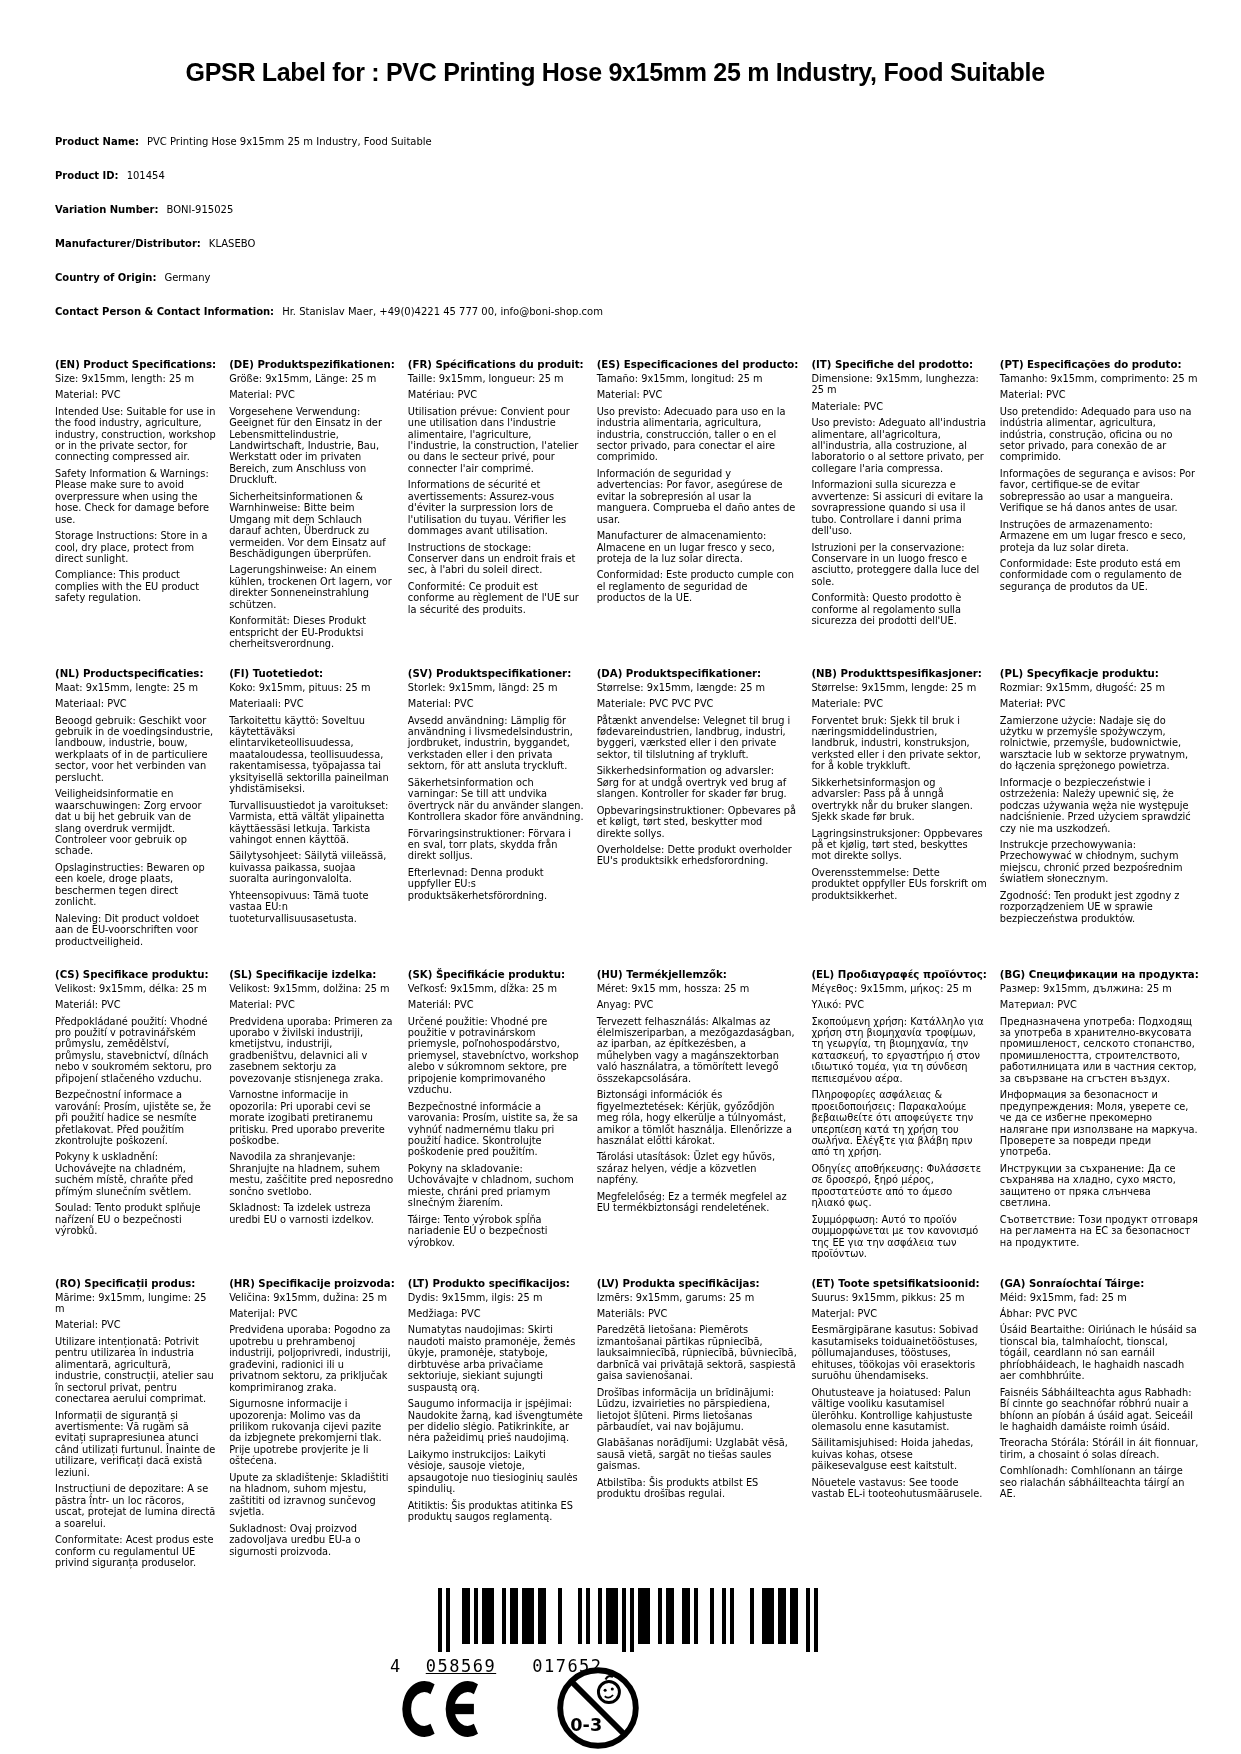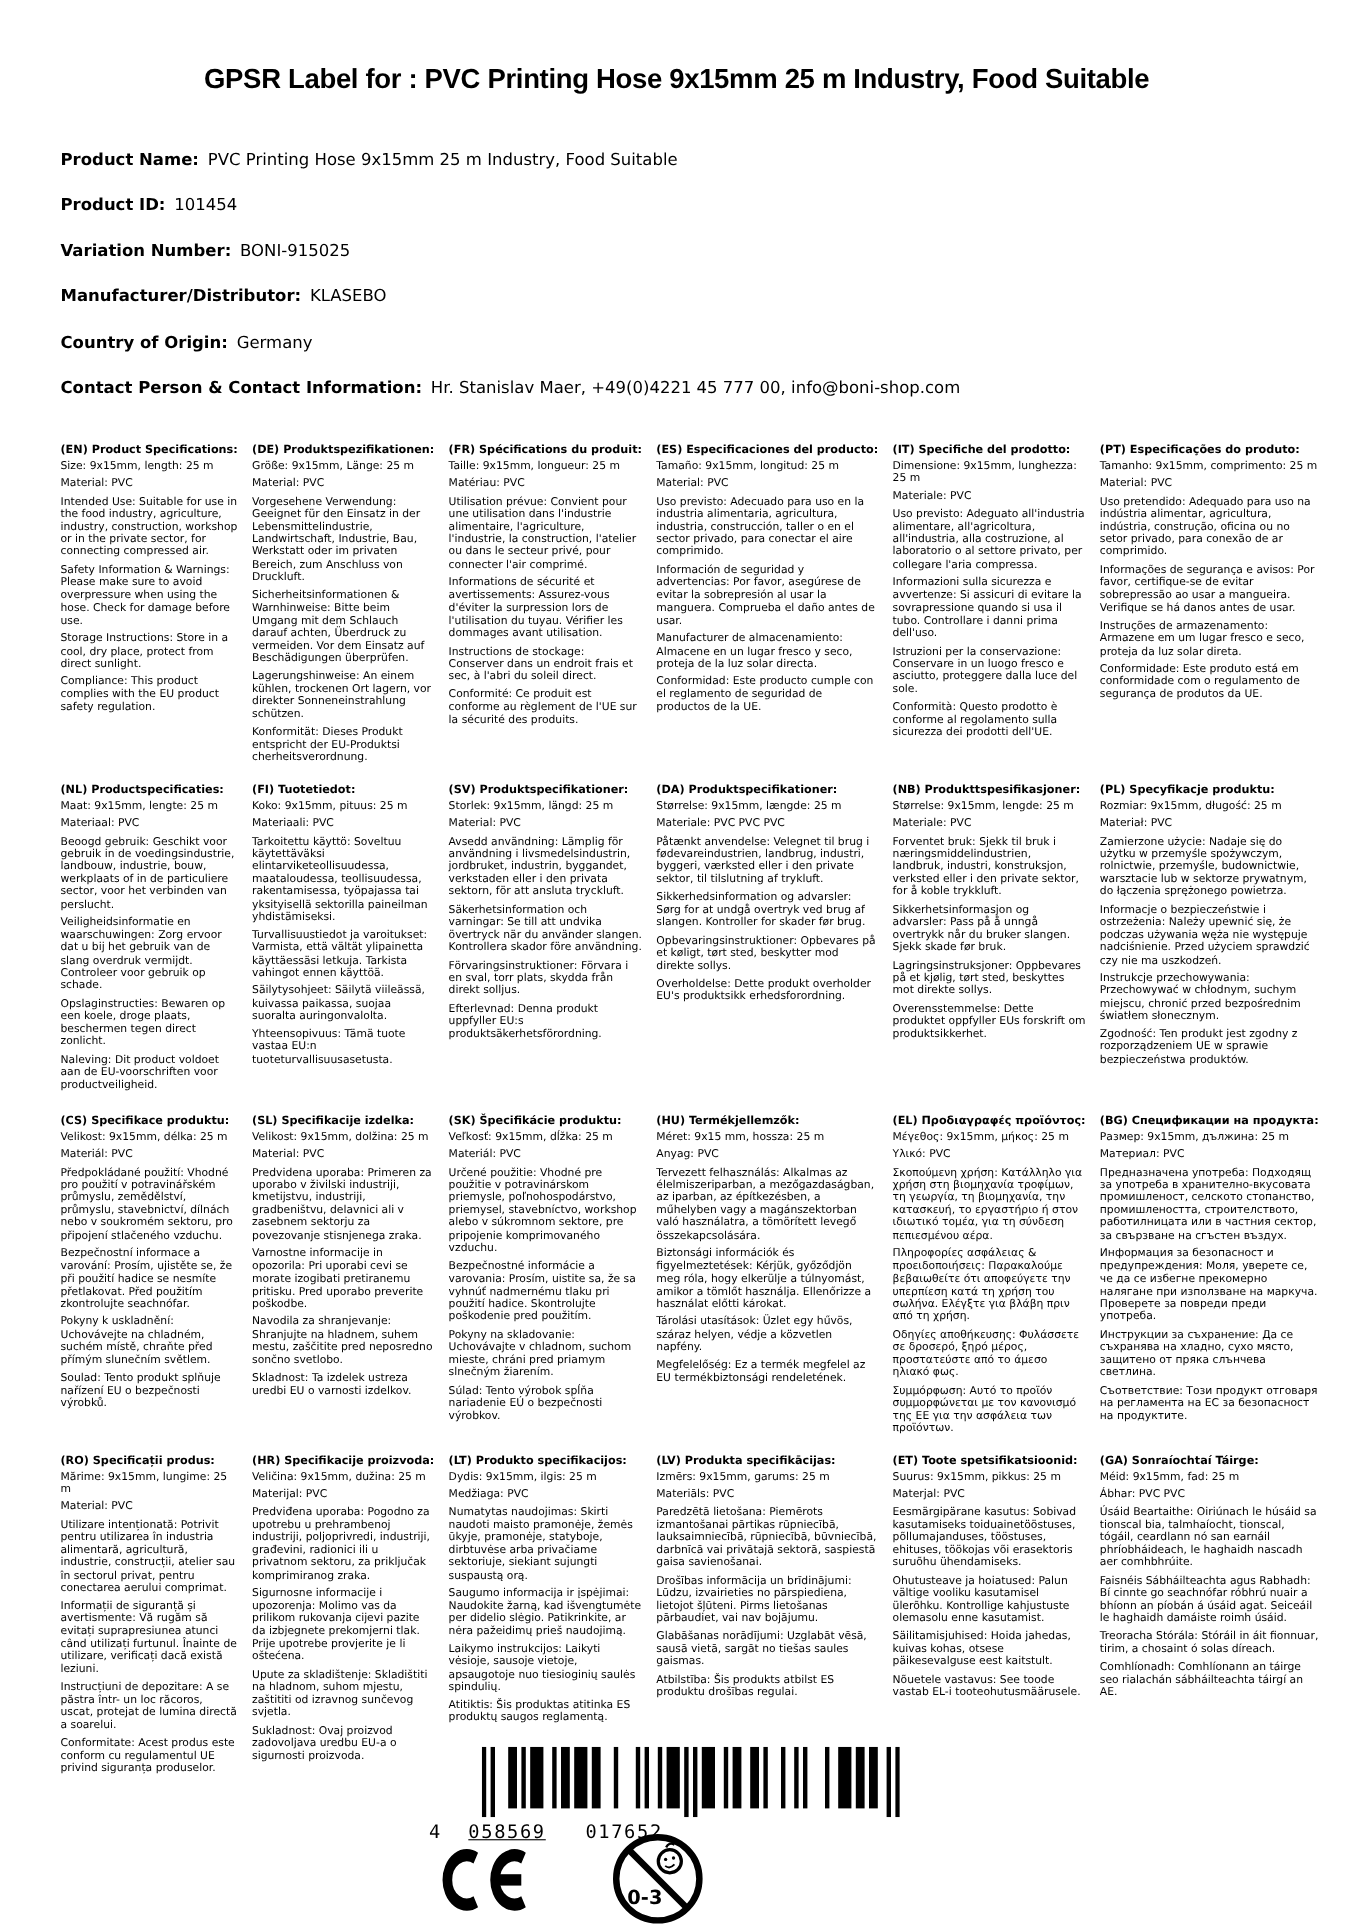--- a/index.html
+++ b/index.html
@@ -18,21 +18,21 @@
     font-family:"Liberation Sans", sans-serif;
     font-size:25px;
     font-weight:bold;
     text-align:left;
     line-height:1.35;
     letter-spacing:-0.3px;
     max-width:870px;
     margin:4px auto 0 auto;
   }
   .product-info { margin-top:44px; }
-  .pi-row { font-size:15px; line-height:1.5; margin-bottom:3px; white-space:nowrap;margin-top:19px; }
+  .pi-row { font-size:10px; line-height:1.5; margin-bottom:3px; white-space:nowrap;margin-top:19px; }
   .pi-label { font-weight:bold; margin-right:8px; }
 
   .lang-grid {
     margin-top:40px;
     display:grid;
     grid-template-columns:repeat(6, 1fr);
     column-gap:13px;
     row-gap:22px;
     grid-auto-rows:minmax(288px, auto);
     font-size:9.8px;
@@ -208,21 +208,21 @@
         <p>Informacje o bezpieczeństwie i ostrzeżenia: Należy upewnić się, że podczas używania węża nie występuje nadciśnienie. Przed użyciem sprawdzić czy nie ma uszkodzeń.</p>
         <p>Instrukcje przechowywania: Przechowywać w chłodnym, suchym miejscu, chronić przed bezpośrednim światłem słonecznym.</p>
         <p>Zgodność: Ten produkt jest zgodny z rozporządzeniem UE w sprawie bezpieczeństwa produktów.</p>
       </div>
 
     <div class="lang-block">
       <div class="lang-header">(CS) Specifikace produktu:</div>
     <p>Velikost: 9x15mm, délka: 25 m</p>
         <p>Materiál: PVC</p>
         <p>Předpokládané použití: Vhodné pro použití v potravinářském průmyslu, zemědělství, průmyslu, stavebnictví, dílnách nebo v soukromém sektoru, pro připojení stlačeného vzduchu.</p>
-        <p>Bezpečnostní informace a varování: Prosím, ujistěte se, že při použití hadice se nesmíte přetlakovat. Před použitím zkontrolujte seachnófar.</p>
+        <p>Bezpečnostní informace a varování: Prosím, ujistěte se, že při použití hadice se nesmíte přetlakovat. Před použitím zkontrolujte poškození.</p>
         <p>Pokyny k uskladnění: Uchovávejte na chladném, suchém místě, chraňte před přímým slunečním světlem.</p>
         <p>Soulad: Tento produkt splňuje nařízení EU o bezpečnosti výrobků.</p>
       </div>
 
     <div class="lang-block">
       <div class="lang-header">(SL) Specifikacije izdelka:</div>
     <p>Velikost: 9x15mm, dolžina: 25 m</p>
         <p>Material: PVC</p>
         <p>Predvidena uporaba: Primeren za uporabo v živilski industriji, kmetijstvu, industriji, gradbeništvu, delavnici ali v zasebnem sektorju za povezovanje stisnjenega zraka.</p>
         <p>Varnostne informacije in opozorila: Pri uporabi cevi se morate izogibati pretiranemu pritisku. Pred uporabo preverite poškodbe.</p>
@@ -230,21 +230,21 @@
         <p>Skladnost: Ta izdelek ustreza uredbi EU o varnosti izdelkov.</p>
       </div>
 
     <div class="lang-block">
       <div class="lang-header">(SK) Špecifikácie produktu:</div>
     <p>Veľkosť: 9x15mm, dĺžka: 25 m</p>
         <p>Materiál: PVC</p>
         <p>Určené použitie: Vhodné pre použitie v potravinárskom priemysle, poľnohospodárstvo, priemysel, stavebníctvo, workshop alebo v súkromnom sektore, pre pripojenie komprimovaného vzduchu.</p>
         <p>Bezpečnostné informácie a varovania: Prosím, uistite sa, že sa vyhnúť nadmernému tlaku pri použití hadice. Skontrolujte poškodenie pred použitím.</p>
         <p>Pokyny na skladovanie: Uchovávajte v chladnom, suchom mieste, chráni pred priamym slnečným žiarením.</p>
-        <p>Súlad: Tento výrobok spĺňa nariadenie EÚ o bezpečnosti výrobkov.</p>
+        <p>Táirge: Tento výrobok spĺňa nariadenie EÚ o bezpečnosti výrobkov.</p>
       </div>
 
     <div class="lang-block">
       <div class="lang-header">(HU) Termékjellemzők:</div>
     <p>Méret: 9x15 mm, hossza: 25 m</p>
         <p>Anyag: PVC</p>
         <p>Tervezett felhasználás: Alkalmas az élelmiszeriparban, a mezőgazdaságban, az iparban, az építkezésben, a műhelyben vagy a magánszektorban való használatra, a tömörített levegő összekapcsolására.</p>
         <p>Biztonsági információk és figyelmeztetések: Kérjük, győződjön meg róla, hogy elkerülje a túlnyomást, amikor a tömlőt használja. Ellenőrizze a használat előtti károkat.</p>
         <p>Tárolási utasítások: Üzlet egy hűvös, száraz helyen, védje a közvetlen napfény.</p>
         <p>Megfelelőség: Ez a termék megfelel az EU termékbiztonsági rendeletének.</p>

